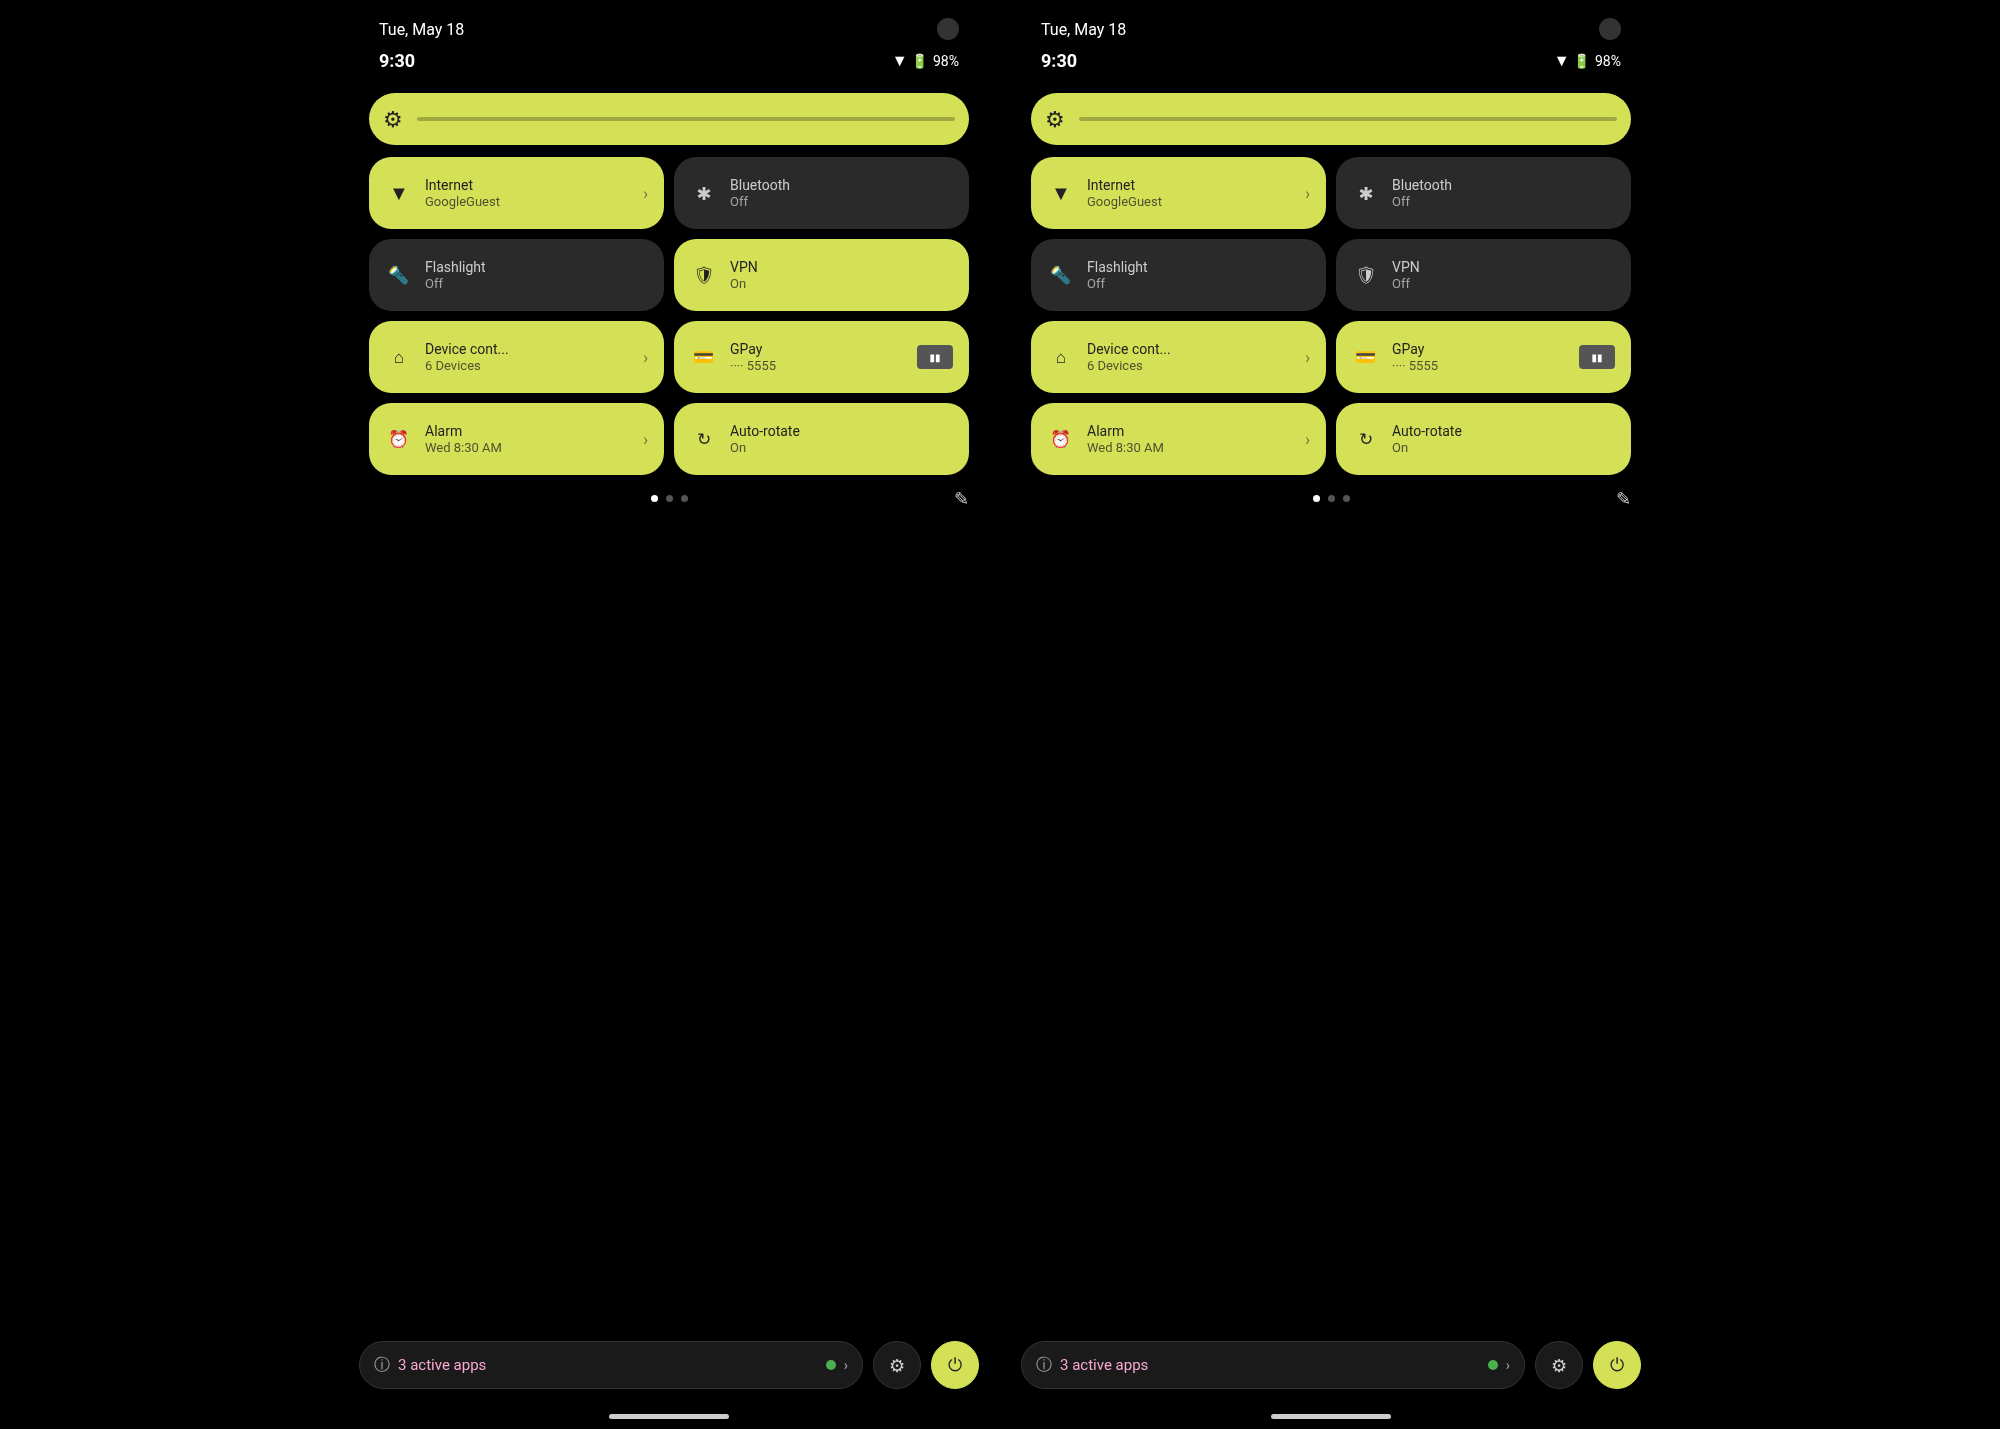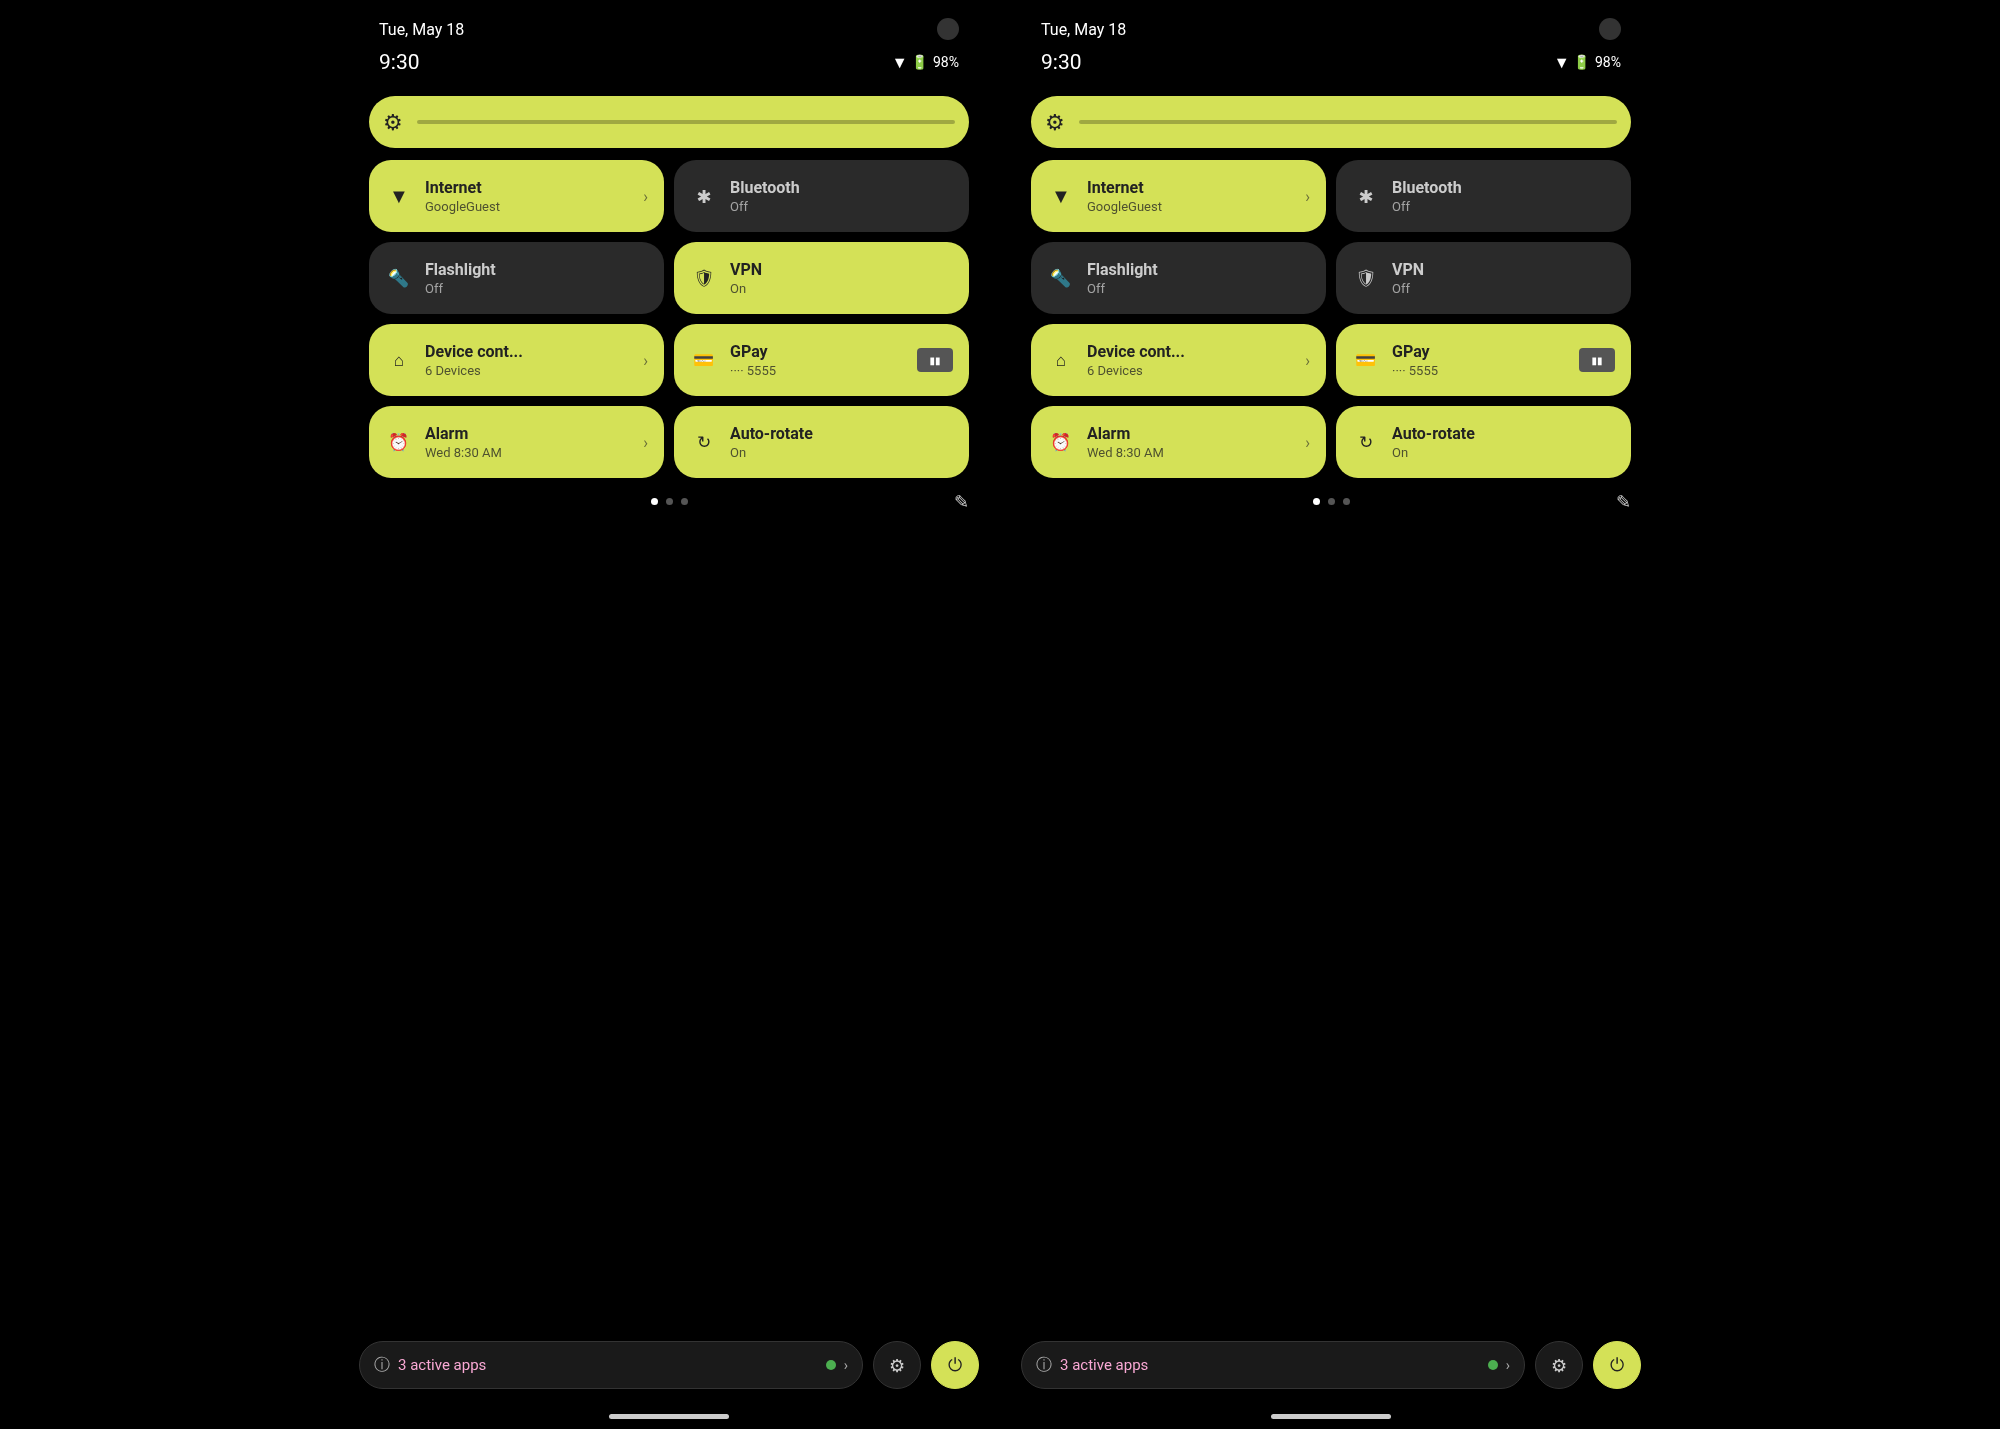--- a/index.html
+++ b/index.html
@@ -49,22 +49,22 @@
       border-radius: 50%;
     }
     .status-time-row {
       display: flex;
       justify-content: space-between;
       align-items: center;
       padding: 6px 10px 14px 10px;
     }
     .status-time {
       color: #fff;
-      font-size: 21px;
-      font-weight: 400;
+      font-size: 18px;
+      font-weight: 700;
     }
     .status-icons {
       display: flex;
       align-items: center;
       gap: 4px;
       color: #fff;
       font-size: 15px;
     }
     .battery-text {
       font-size: 14px;
@@ -122,22 +122,22 @@
     .tile-icon {
       font-size: 20px;
       width: 28px;
       text-align: center;
       flex-shrink: 0;
     }
     .tile-text {
       flex: 1;
     }
     .tile-title {
-      font-size: 16px;
-      font-weight: 700;
+      font-size: 14px;
+      font-weight: 400;
       line-height: 1.2;
     }
     .tile-subtitle {
       font-size: 13px;
       opacity: 0.75;
       margin-top: 1px;
     }
     .tile-chevron {
       font-size: 16px;
       opacity: 0.6;

